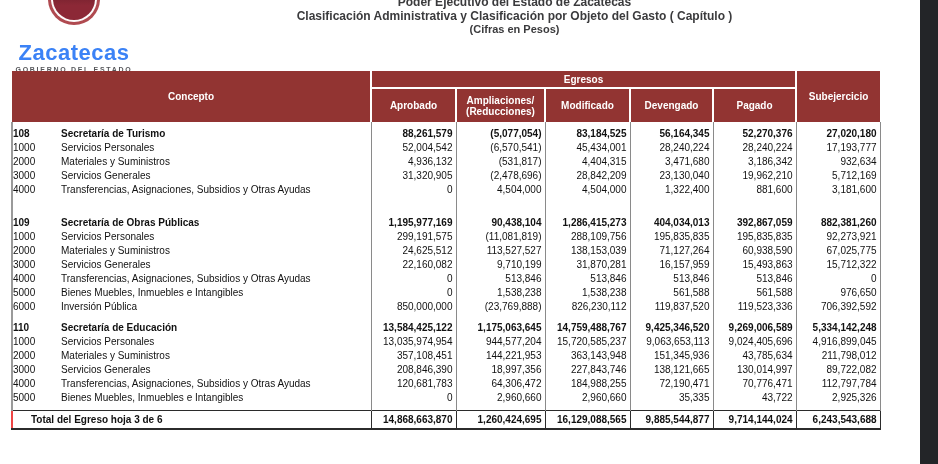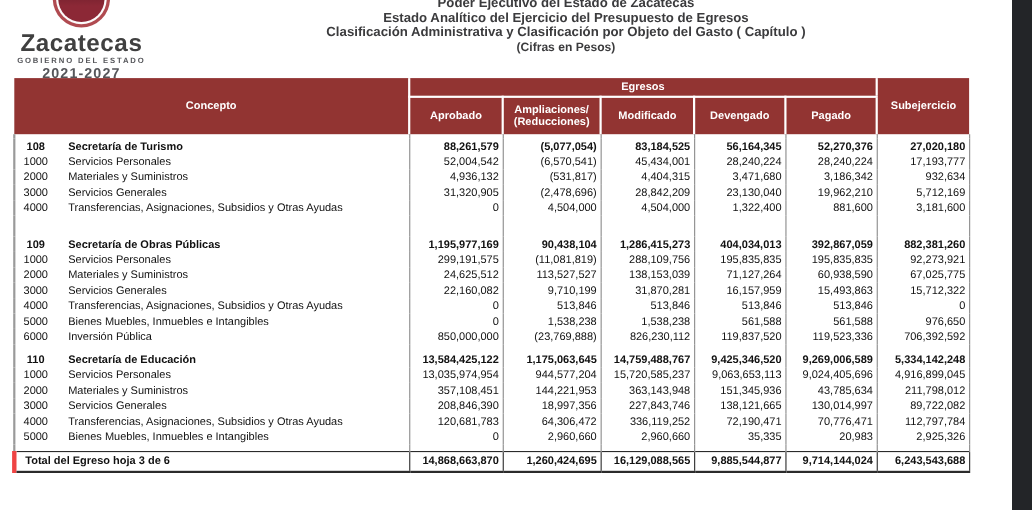--- a/index.html
+++ b/index.html
@@ -10,21 +10,21 @@
   .viewer-strip { position:absolute; top:0; right:0; width:18px; height:464px; background:var(--strip,#232528); }
 
   
   .logo { position:absolute; left:0; top:0; width:148px; text-align:center; color:#55565a; }
   .emblem { position:relative; margin:-9px auto 0; width:52px; height:34px; }
   .emblem .ring { position:absolute; left:0; right:0; top:0; bottom:0; background:var(--emblem-ring,#b04a50); border-radius:0 0 26px 26px; }
   .emblem .gap  { position:absolute; left:3px; right:3px; top:0; bottom:3px; background:#fdfbfb; border-radius:0 0 23px 23px; }
   .emblem .core { position:absolute; left:5px; right:5px; top:0; bottom:5px;
                   background:linear-gradient(var(--emblem-dark,#6d1f2b), var(--emblem-core,#8c2836) 50%);
                   border-radius:0 0 21px 21px; }
-  .logo-name   { font-size:22px; font-weight:bold; letter-spacing:0.5px; color:#404040; line-height:24px; margin-top:2px; }
+  .logo-name   { font-size:22px; font-weight:bold; letter-spacing:0.5px; color:#3b82f6; line-height:24px; margin-top:16px; }
   .logo-sub    { font-size:7px;  font-weight:bold; letter-spacing:1.7px; line-height:8px; margin-top:1px; }
   .logo-period { font-size:13px;font-weight:bold; letter-spacing:1px;  line-height:9px; margin-top:2px; }
 
   
   .titles { position:absolute; left:92px; top:-4px; width:845px; text-align:center; font-weight:bold; color:#3b3b3d; }
   .titles .t  { font-size:12px; line-height:13.5px; }
   .titles .t5 { font-size:11px; line-height:12px; }
 
   
   table.report {
@@ -46,49 +46,48 @@
   .report tbody td { border-right:1px solid #8a8a8a; height:14px; }
   .report tbody td:first-child { border-left:2px solid #9a9a9a; }
   .report tbody tr.sec td { font-weight:bold; }
   .report tbody tr.sp-top td { height:4px; }
   .report tbody tr.sp-a td { height:19px; }
   .report tbody tr.sp-b td { height:7px; }
   .report tbody tr.sp-c td { height:6px; }
 
   .report td.num { text-align:right; padding-right:3px; }
   .report td.concept { text-align:left; }
-  .report .code { display:inline-block; width:37px; text-align:center; }
+  .report .code { display:inline-block; width:37px; text-align:left; }
   .report .cname { margin-left:11px; }
 
   .report tfoot td {
     font-weight:bold; height:17px;
     border-top:1.5px solid #2b2b2b; border-bottom:2.5px solid #2b2b2b;
     border-right:1px solid #2b2b2b;
   }
-  .report tfoot td:first-child { border-left:4px solid #ef4444; padding-left:8px; }
+  .report tfoot td:first-child { border-left:2px solid #ef4444; padding-left:18px; }
 </style>
 </head>
 <body>
 
 <div class="page">
 
   <div class="logo">
     <div class="emblem">
       <div class="ring"></div>
       <div class="gap"></div>
       <div class="core"></div>
     </div>
     <div class="logo-name">Zacatecas</div>
     <div class="logo-sub">GOBIERNO DEL ESTADO</div>
     <div class="logo-period">2021-2027</div>
   </div>
 
   <div class="titles">
     <div class="t">Poder Ejecutivo del Estado de Zacatecas</div>
-    <div class="t">Estado Analítico del Ejercicio del Presupuesto de Egresos</div>
     <div class="t">Clasificación Administrativa y Clasificación por Objeto del Gasto ( Capítulo )</div>
     <div class="t t5">(Cifras en Pesos)</div>
   </div>
 
   <table class="report">
     <colgroup>
       <col style="width:359px">
         <col style="width:85px">
         <col style="width:89px">
       <col style="width:85px">
@@ -290,32 +289,32 @@
           <td class="num">18,997,356</td>
           <td class="num">227,843,746</td>
           <td class="num">138,121,665</td>
           <td class="num">130,014,997</td>
           <td class="num">89,722,082</td>
         </tr>
         <tr>
           <td class="concept"><span class="code">4000</span><span class="cname">Transferencias, Asignaciones, Subsidios y Otras Ayudas</span></td>
           <td class="num">120,681,783</td>
           <td class="num">64,306,472</td>
-          <td class="num">336,119,252</td>
+          <td class="num">184,988,255</td>
           <td class="num">72,190,471</td>
           <td class="num">70,776,471</td>
           <td class="num">112,797,784</td>
         </tr>
         <tr>
           <td class="concept"><span class="code">5000</span><span class="cname">Bienes Muebles, Inmuebles e Intangibles</span></td>
           <td class="num">0</td>
           <td class="num">2,960,660</td>
           <td class="num">2,960,660</td>
           <td class="num">35,335</td>
-          <td class="num">20,983</td>
+          <td class="num">43,722</td>
           <td class="num">2,925,326</td>
         </tr>
         <tr class="sp-c">
           <td class="concept"></td>
           <td class="num"></td>
           <td class="num"></td>
           <td class="num"></td>
           <td class="num"></td>
           <td class="num"></td>
           <td class="num"></td>

